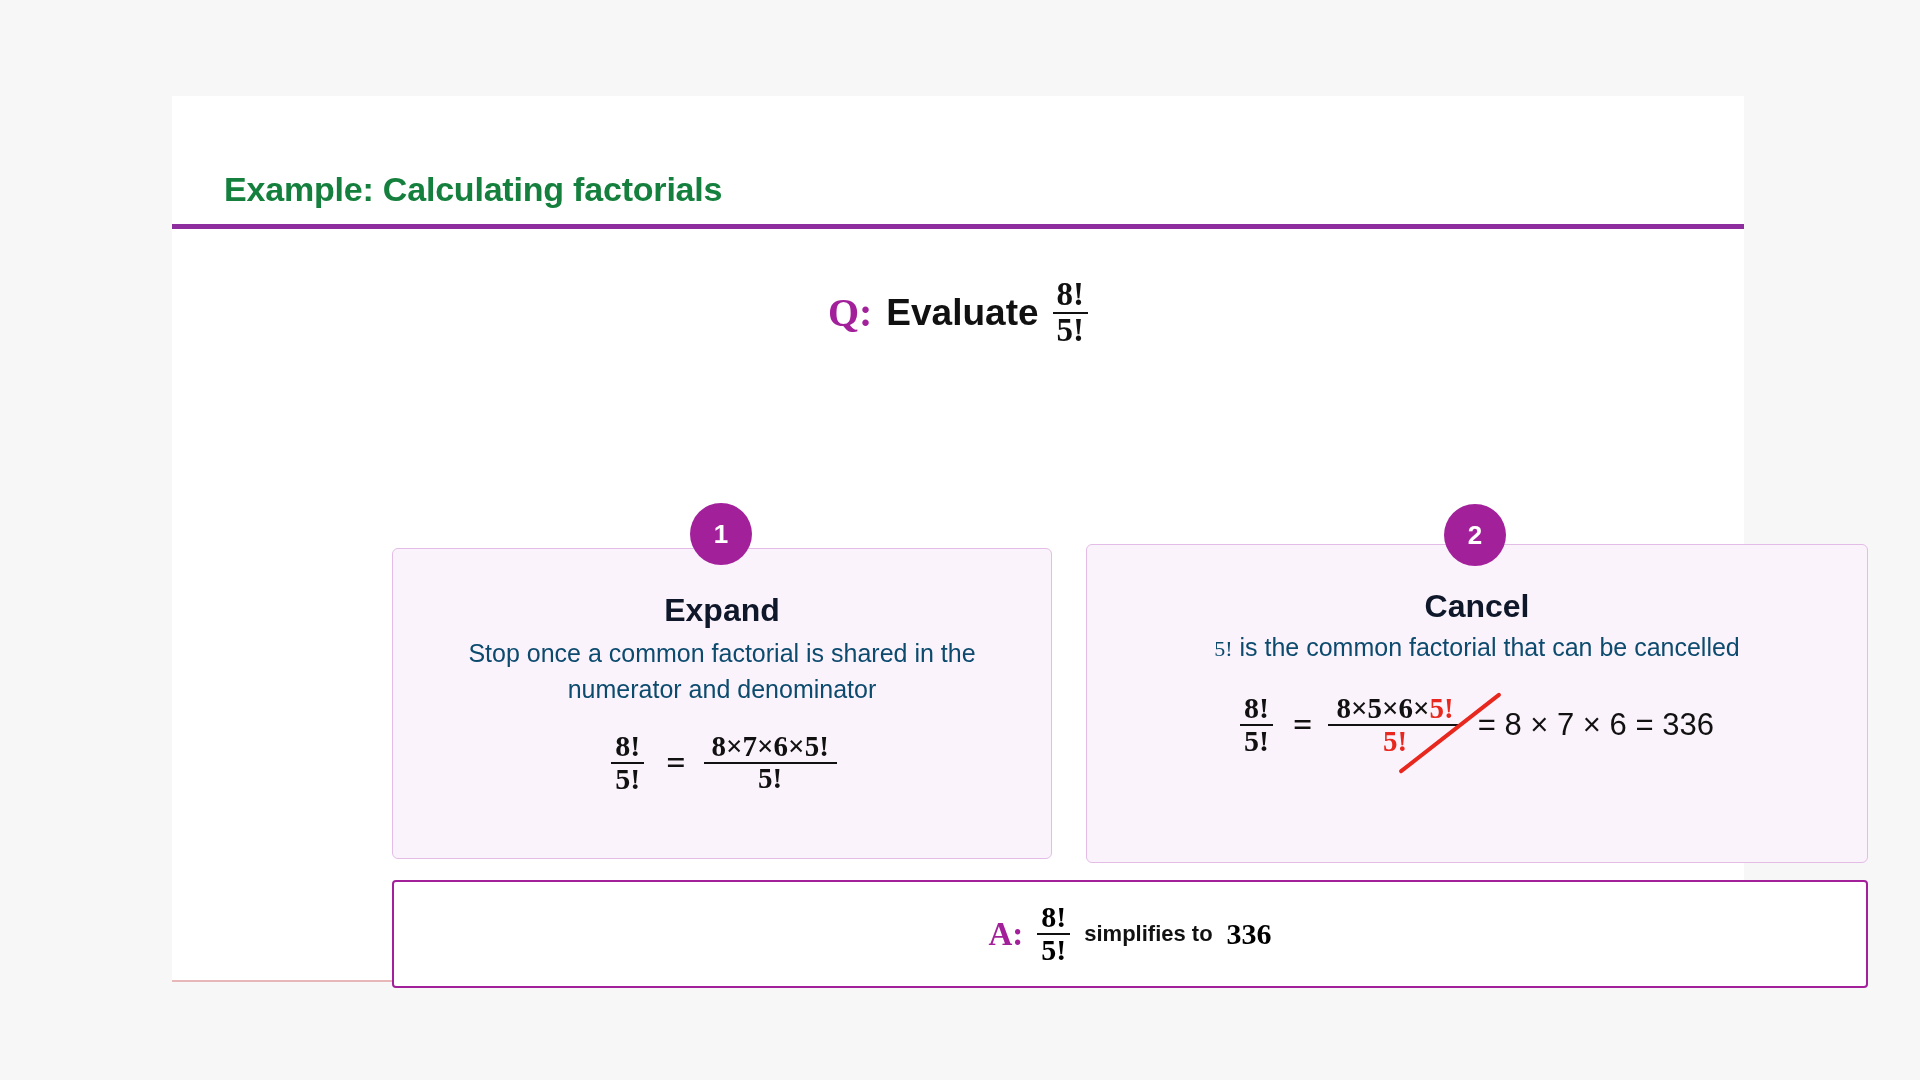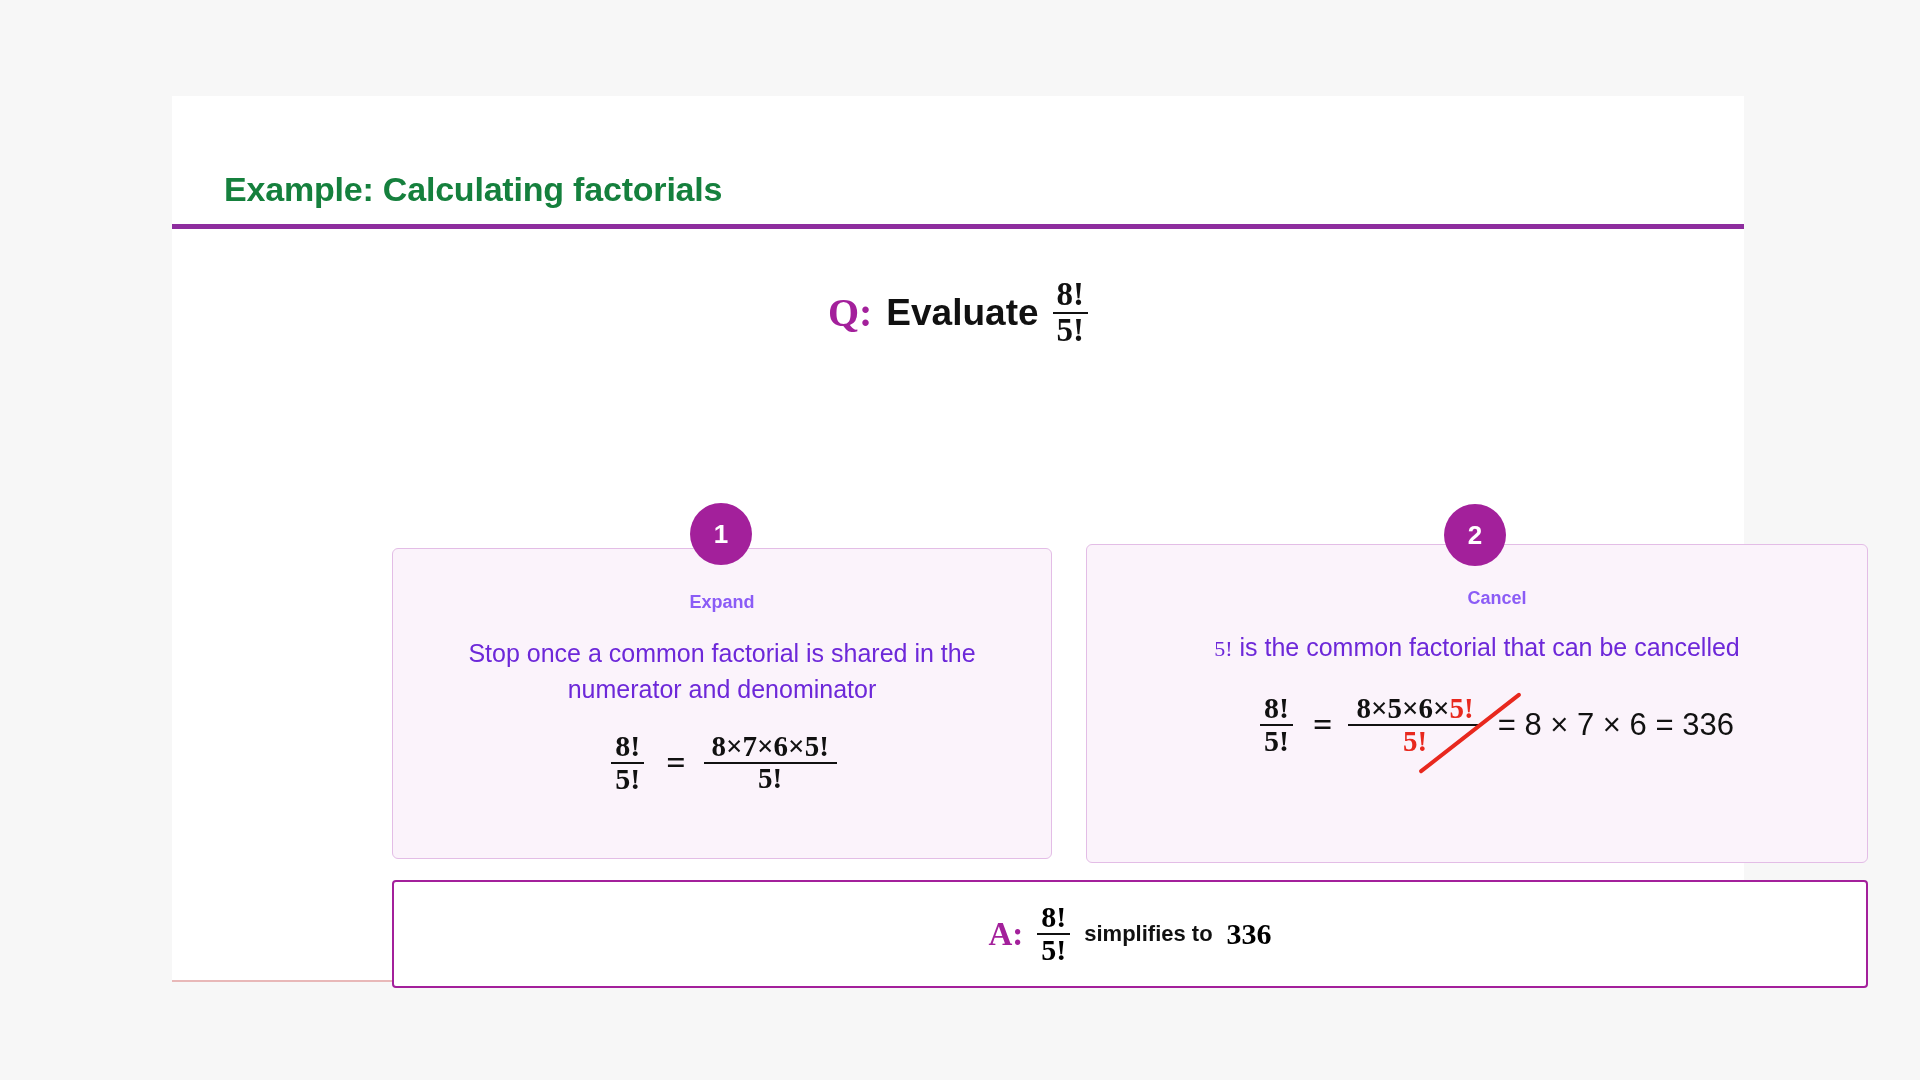--- a/index.html
+++ b/index.html
@@ -89,21 +89,21 @@
 
   
   .step {
     position: absolute;
     background: #fbf3fb;
     border: 1px solid #e3bde6;
     border-radius: 6px;
     box-sizing: border-box;
   }
   .step1 { left: 220px; top: 452px; width: 660px; height: 311px; }
-  .step2 { left: 914px; top: 448px; width: 782px; height: 319px; padding-left: 20px; }
+  .step2 { left: 914px; top: 448px; width: 782px; height: 319px; }
 
   .badge {
     position: absolute;
     width: 62px;
     height: 62px;
     border-radius: 50%;
     background: #a3209b;
     color: #ffffff;
     font-size: 26px;
     font-weight: bold;
@@ -113,32 +113,32 @@
     z-index: 5;
   }
   .badge1 { left: 518px; top: 407px; }
   .badge2 { left: 1272px; top: 408px; }
 
   .step-title {
     position: absolute;
     width: 100%;
     text-align: center;
     top: 43px;
-    font-size: 18px;
-    font-weight: bold;
-    color: #8b5cf6;
+    font-size: 32px;
+    font-weight: bold;
+    color: #0f172a;
   }
   .step-desc {
     position: absolute;
     width: 88%;
     left: 6%;
     top: 86px;
     text-align: center;
     font-size: 25px;
-    color: #6d28d9;
+    color: #0c4a6e;
     line-height: 1.45;
   }
   .step2 .step-desc { top: 84px; text-align: center; }
 
   .small-serif {
     font-family: "Liberation Serif", serif;
     font-size: 22px;
   }
 
   

